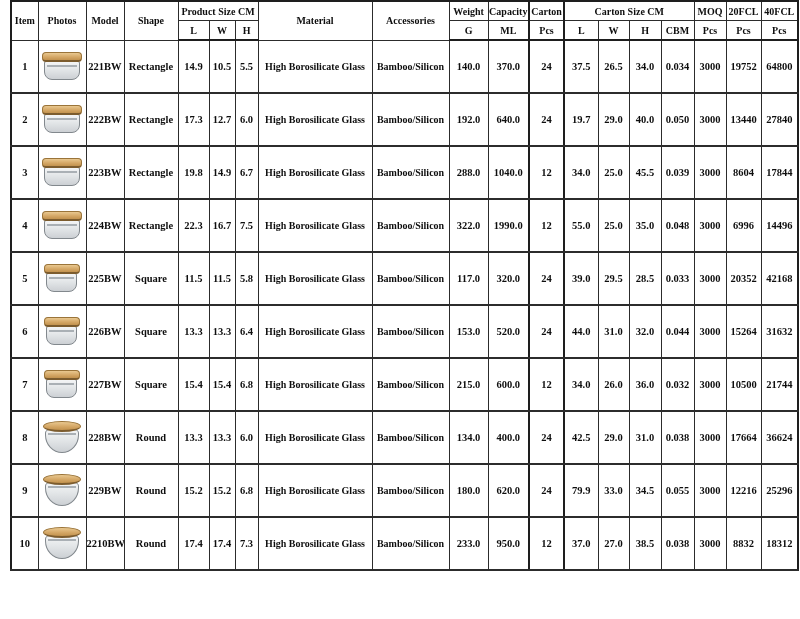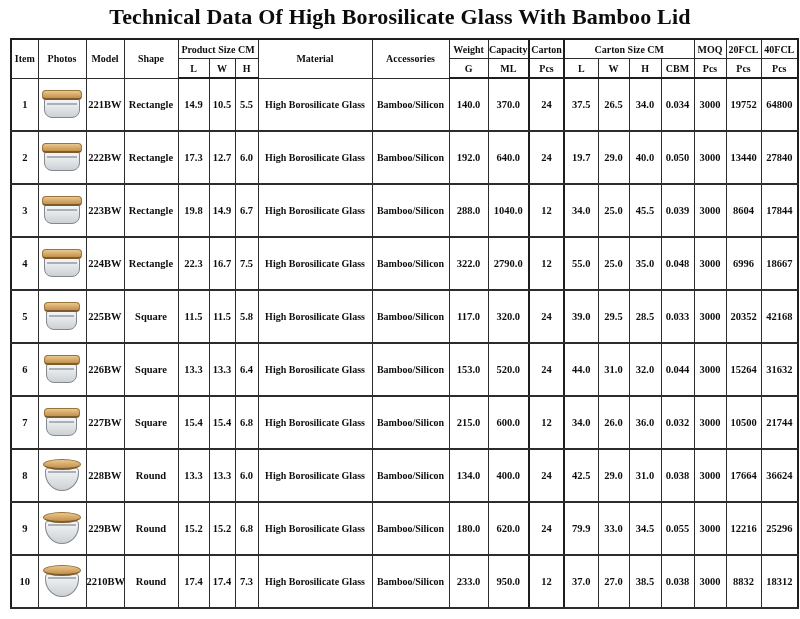--- a/index.html
+++ b/index.html
@@ -81,21 +81,20 @@
   .photo.rect .glass { width: 36px; height: 19px; left: 5px;  top: 13px; border-radius: 2px 2px 8px 8px; }
   .photo.square .lid   { width: 36px; height: 10px; left: 5px; top: 4px;  border-radius: 4px; }
   .photo.square .glass { width: 31px; height: 19px; left: 7px; top: 13px; border-radius: 2px 2px 8px 8px; }
   .photo.round .lid   { width: 38px; height: 11px; left: 4px; top: 2px;  border-radius: 50%; }
   .photo.round .glass { width: 34px; height: 24px; left: 6px; top: 10px; border-radius: 5px 5px 17px 17px / 4px 4px 18px 18px; }
 </style>
 </head>
 <body>
 
 <div class="page">
-  <h1 class="title">Technical Data Of High Borosilicate Glass With Bamboo Lid</h1>
 
   <table class="spec">
     <colgroup>
       <col style="width:27px">
         <col style="width:48px">
         <col style="width:38px">
         <col style="width:54px">
       <col style="width:31px">
         <col style="width:26px">
         <col style="width:23px">
@@ -233,29 +232,29 @@
             </div>
           </td>
           <td class="c-model">224BW</td>
           <td class="c-shape">Rectangle</td>
           <td class="c-l">22.3</td>
           <td class="c-w">16.7</td>
           <td class="c-h">7.5</td>
           <td class="c-material">High Borosilicate Glass</td>
           <td class="c-accessories">Bamboo/Silicon</td>
           <td class="c-weight">322.0</td>
-          <td class="c-capacity">2790.0</td>
+          <td class="c-capacity">1990.0</td>
           <td class="c-carton_pcs col-carton">12</td>
           <td class="c-carton_l">55.0</td>
           <td class="c-carton_w">25.0</td>
           <td class="c-carton_h">35.0</td>
           <td class="c-cbm">0.048</td>
           <td class="c-moq">3000</td>
           <td class="c-fcl20">6996</td>
-          <td class="c-fcl40">18667</td>
+          <td class="c-fcl40">14496</td>
         </tr>
         <tr>
           <td class="c-item">5</td>
           <td class="c-photo">
             <div class="photo square">
               <div class="lid"></div>
               <div class="glass"></div>
             </div>
           </td>
           <td class="c-model">225BW</td>

